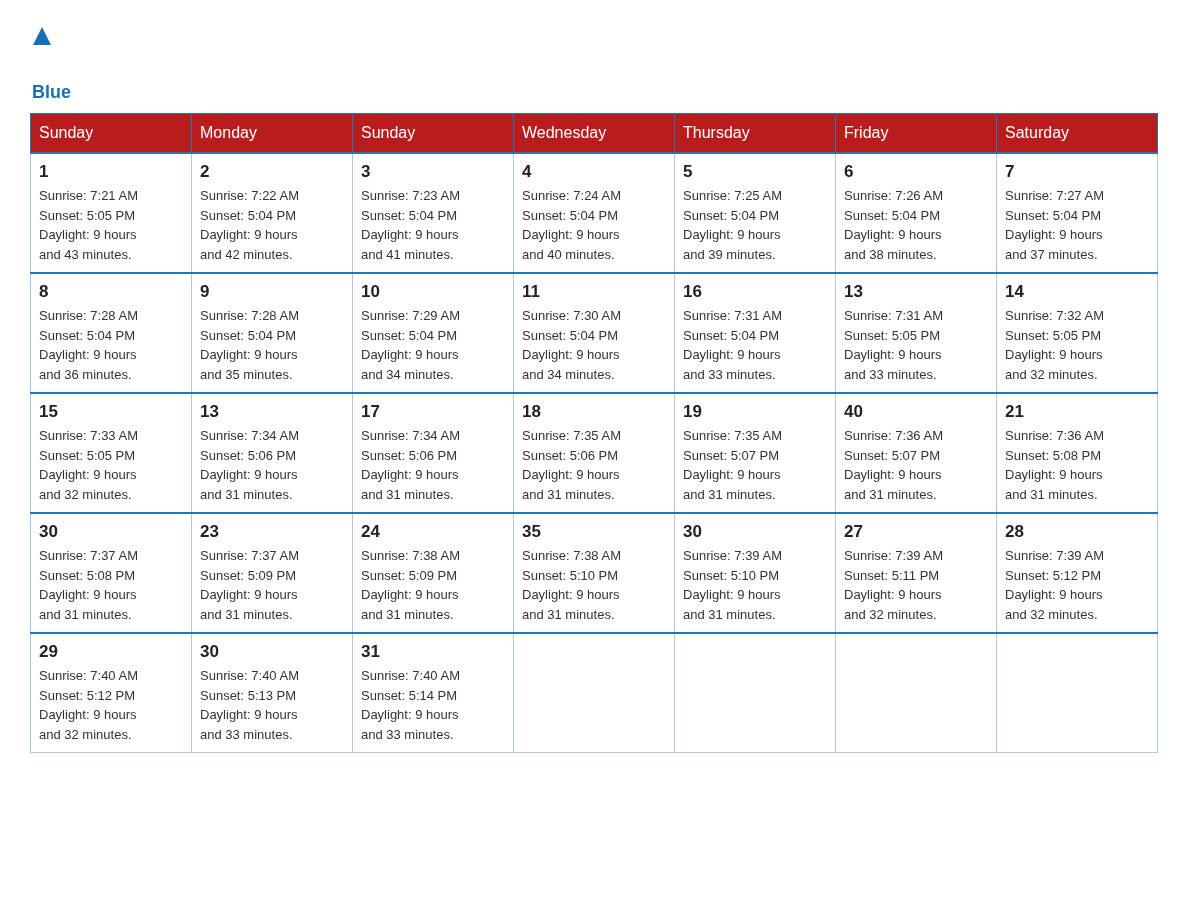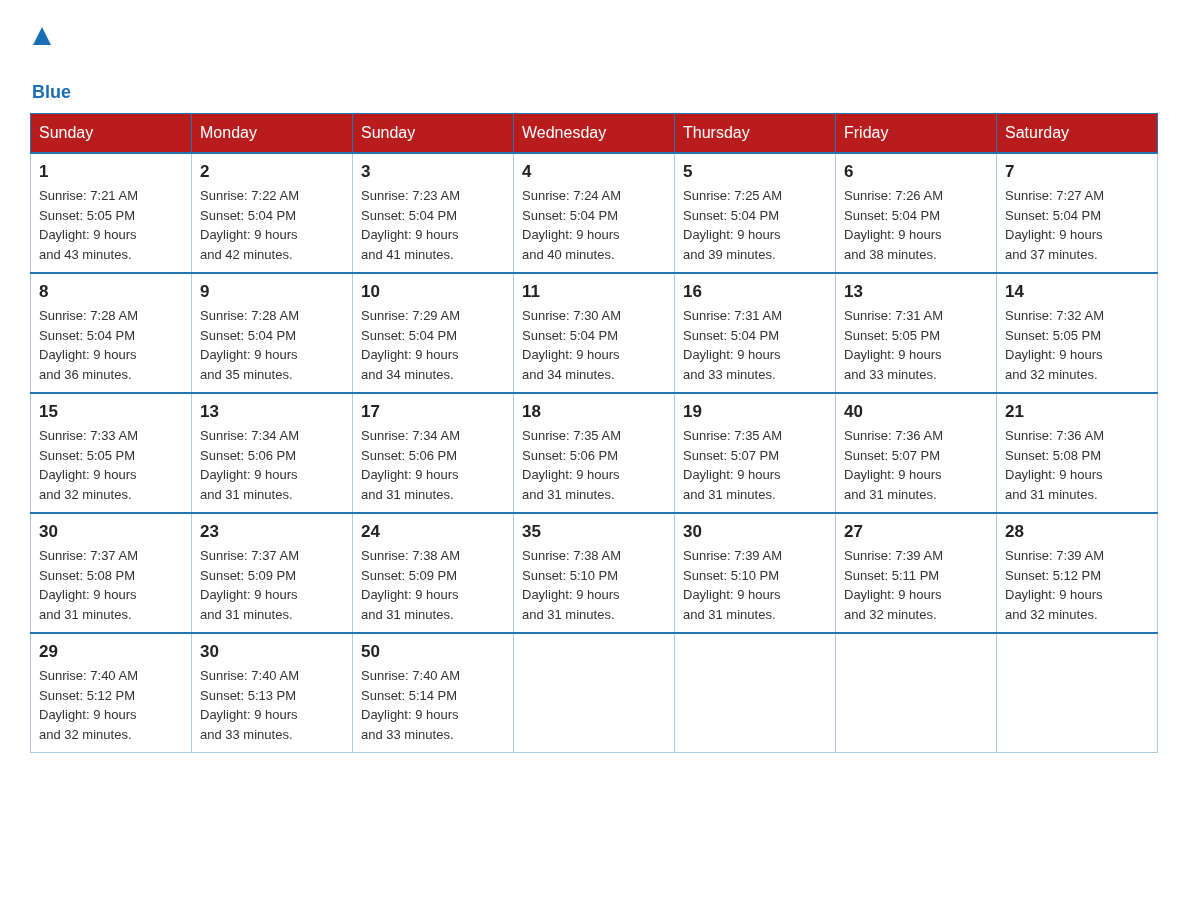--- a/index.html
+++ b/index.html
@@ -400,21 +400,21 @@
         <td>
         <div class="day-number">30</div>
         <div class="day-info">
           Sunrise: 7:40 AM<br>
           Sunset: 5:13 PM<br>
           Daylight: 9 hours<br>
           and 33 minutes.
         </div>
       </td>
         <td>
-        <div class="day-number">50</div>
+        <div class="day-number">31</div>
         <div class="day-info">
           Sunrise: 7:40 AM<br>
           Sunset: 5:14 PM<br>
           Daylight: 9 hours<br>
           and 33 minutes.
         </div>
       </td>
         <td class="empty-cell"></td>
         <td class="empty-cell"></td>
         <td class="empty-cell"></td>

